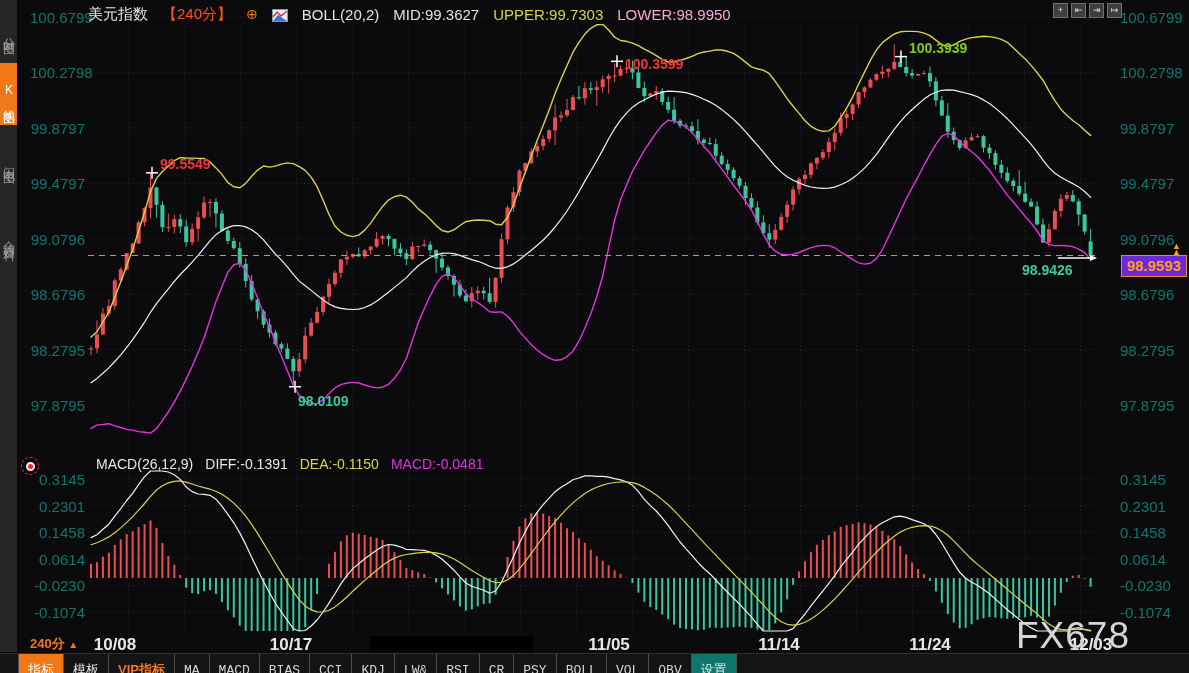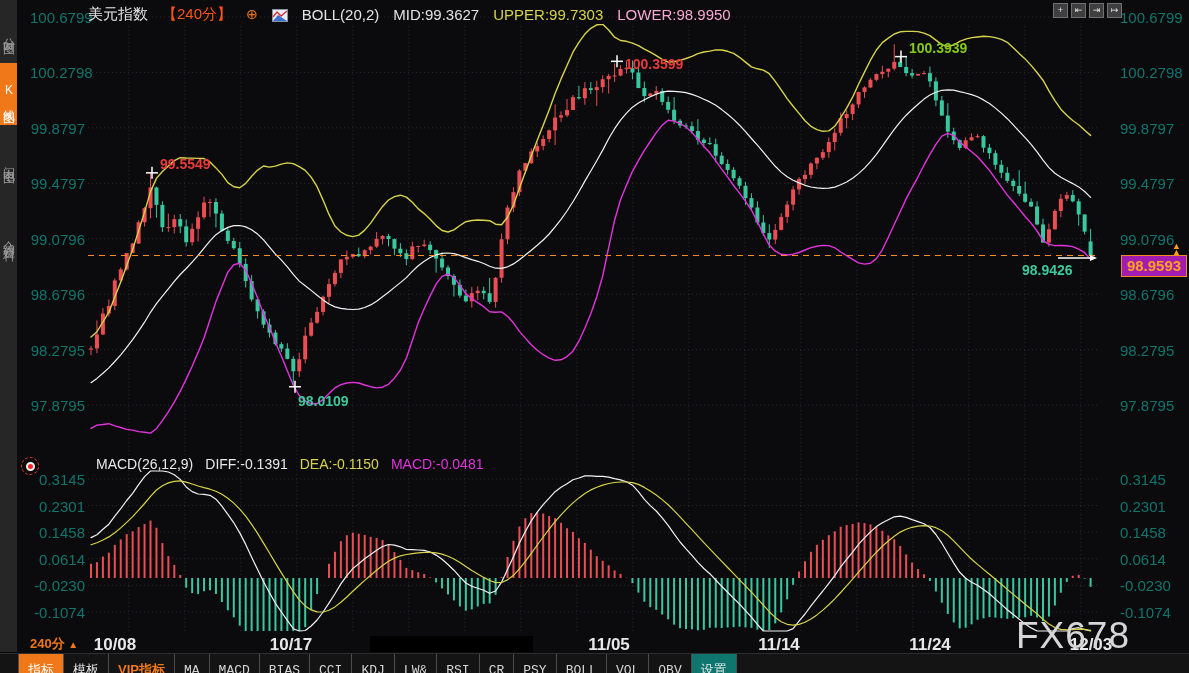--- a/index.html
+++ b/index.html
@@ -25,21 +25,21 @@
   
   .axisL,.axisR{position:absolute;top:0;height:673px;z-index:10;pointer-events:none;}
   .axisL{left:30px;width:55px;}
   .axisR{left:1120px;width:64px;}
   .tick{position:absolute;transform:translateY(-50%);font-size:15px;color:#0f766e;width:100%;}
   .axisL .tick{text-align:right;}
   
   #chart-svg{position:absolute;left:0;top:0;z-index:5;}
   
   .anno{position:absolute;font-size:14px;font-weight:bold;z-index:12;pointer-events:none;white-space:nowrap;}
-  .pricebox{position:absolute;left:1121px;top:255px;width:64px;height:20px;background:#a21caf;
+  .pricebox{position:absolute;left:1121px;top:255px;width:64px;height:20px;background:#6d28d9;
       border:1px solid #ef8b1f;color:#ffa21e;font-size:15px;font-weight:bold;text-align:center;
       line-height:20px;z-index:14;}
   .price-arrows{position:absolute;left:1172px;top:243px;color:#ffa21e;font-size:9px;line-height:6px;
       text-align:center;z-index:14;}
   
   .macd-legend{position:absolute;left:96px;top:456px;display:flex;gap:12px;font-size:14px;
       color:#e8e8e8;z-index:12;white-space:nowrap;}
   .macd-legend .dea{color:#d8d34b;}
   .macd-legend .macdv{color:#e233dd;}
   .macd-gear{position:absolute;left:21px;top:457px;width:16px;height:16px;border:1px dashed #ff3b30;

